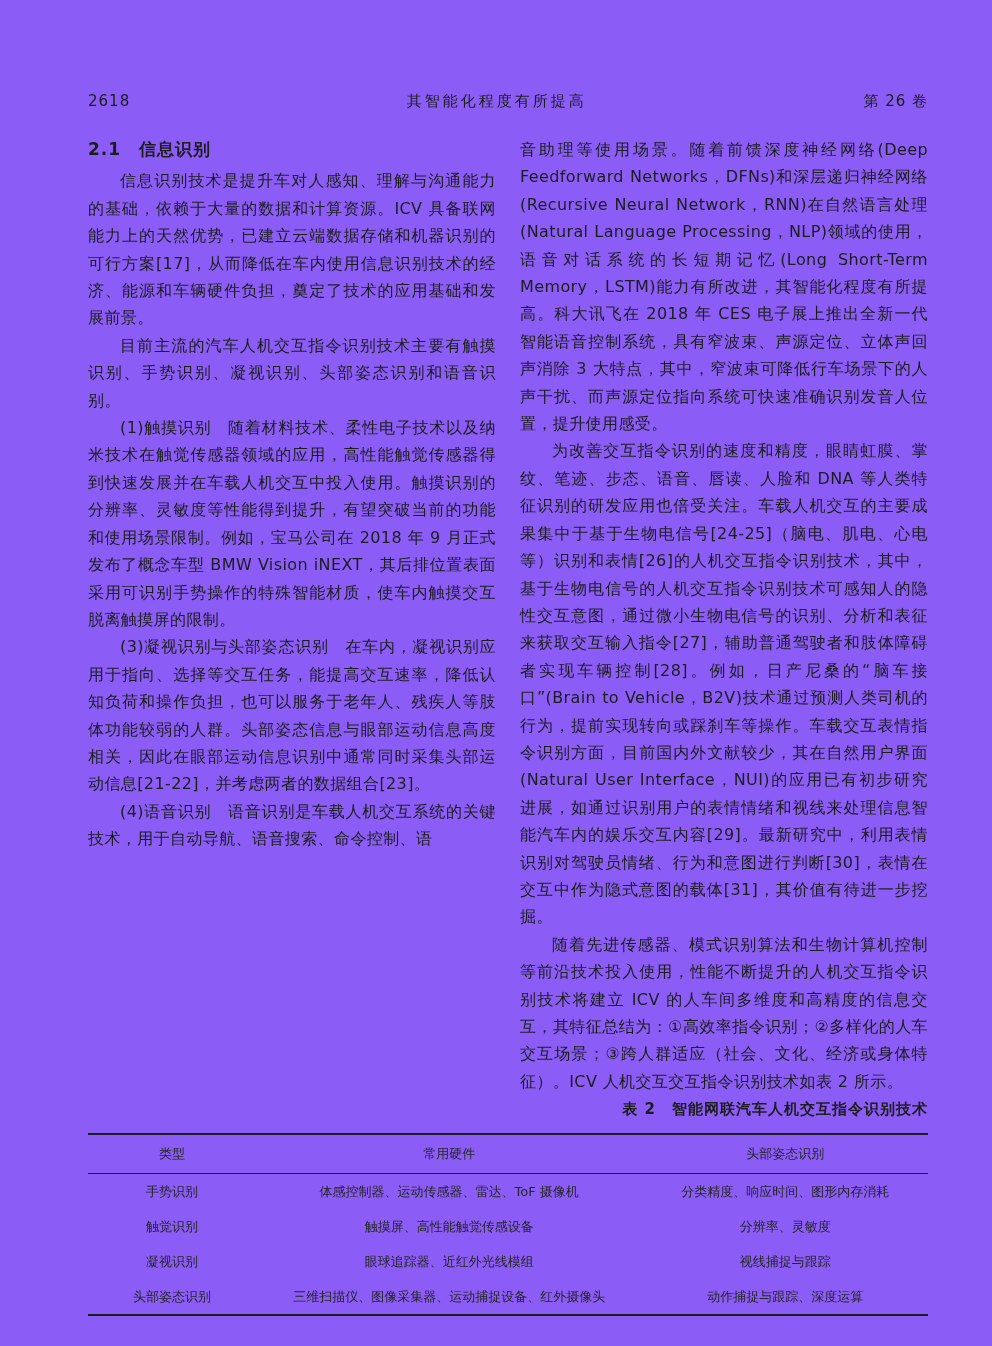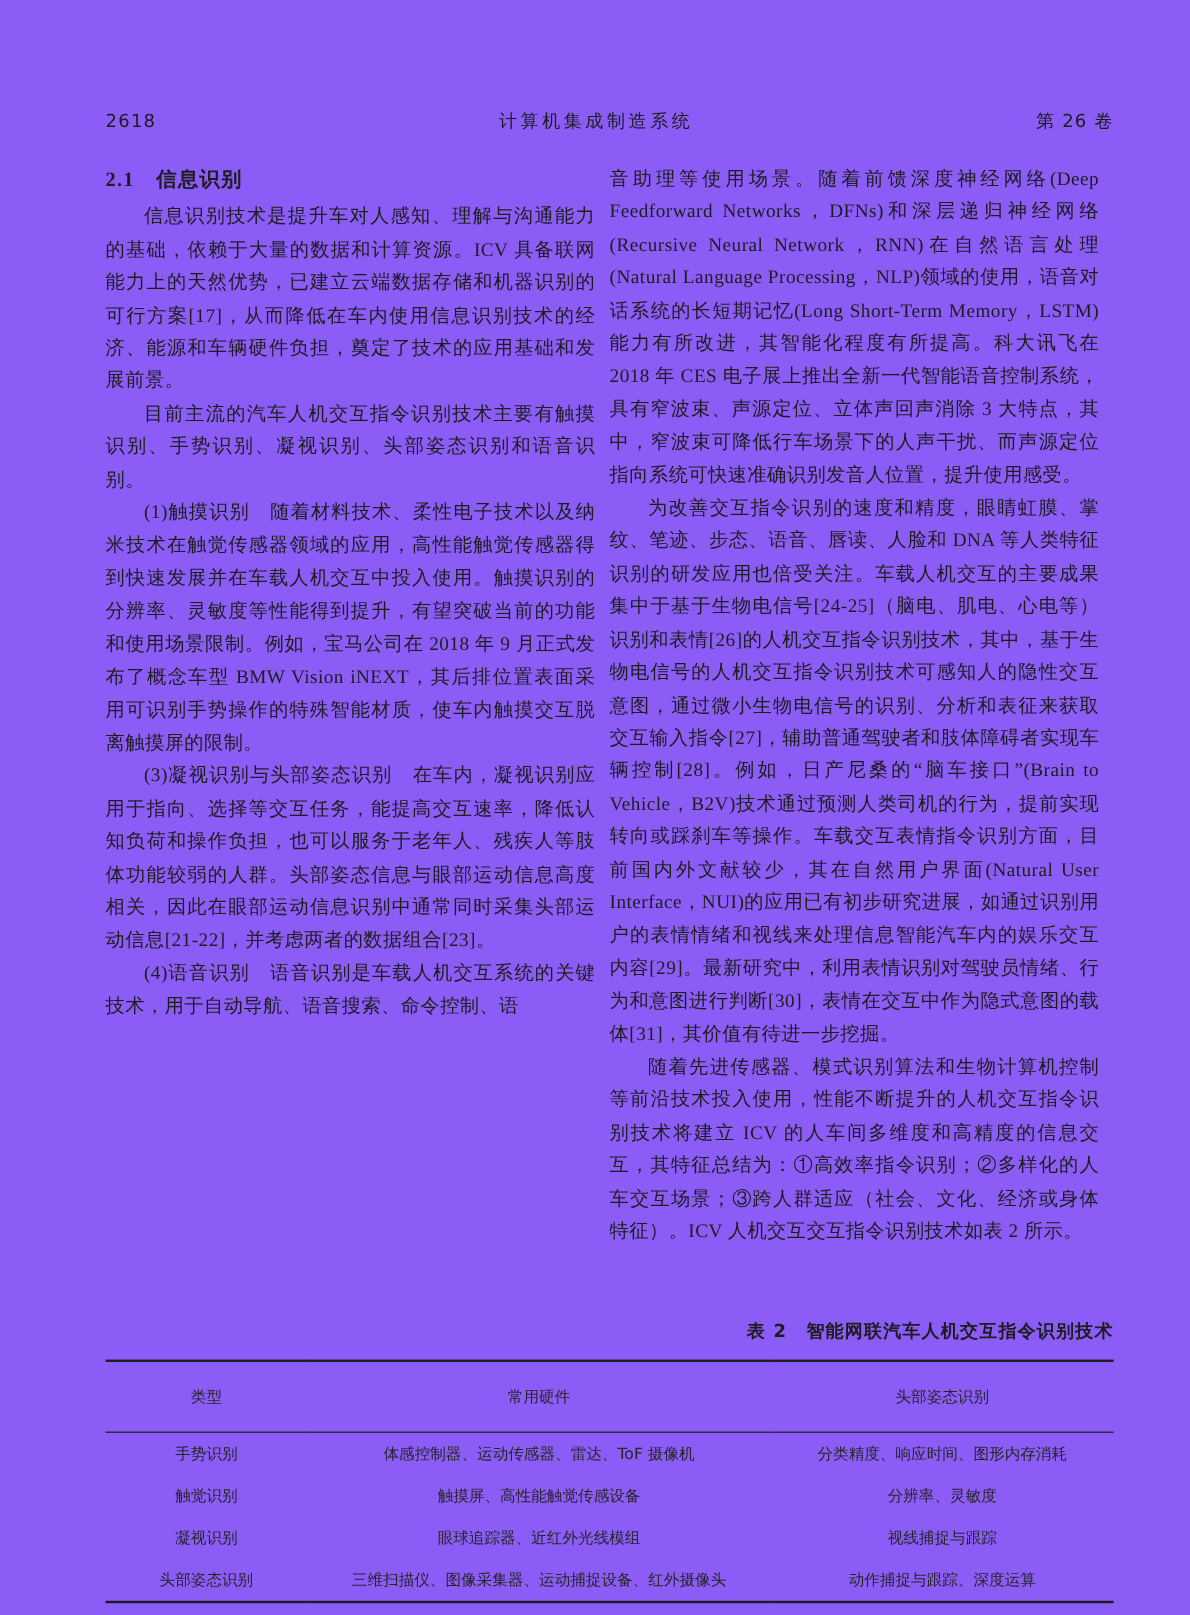--- a/index.html
+++ b/index.html
@@ -18,21 +18,21 @@
     position: absolute;
     top: 92px; left: 88px; width: 840px;
     display: flex; justify-content: space-between; align-items: baseline;
     font-size: 15px; letter-spacing: 1px;
   }
   .running-head .center { letter-spacing: 3px; }
   
   .columns {
     position: absolute;
     top: 136px; left: 88px; width: 840px;
-    display: flex; gap: 12px; font-family: Liberation Serif, serif;
+    display: flex; gap: 24px;
   }
   .col {
     width: 408px;
     font-size: 16px;
     line-height: 27.4px;
     text-align: justify;
     text-justify: inter-character;
     letter-spacing: 0.4px;
   }
   .col p { margin: 0; text-indent: 2em; }
@@ -62,40 +62,40 @@
     font-size: 13px;
     color: #262626;
   }
   table.data-table thead tr {
     border-top: 2.5px solid #1d1d1d;
     border-bottom: 1.5px solid #1d1d1d;
   }
   table.data-table tbody { border-bottom: 2.5px solid #1d1d1d; }
   table.data-table th {
     font-weight: normal;
-    padding: 20px 4px;
+    padding: 10px 4px;
     text-align: center;
   }
   table.data-table td {
     padding: 8.5px 4px;
     text-align: center;
     white-space: nowrap;
   }
   .w-type { width: 20%; }
   .w-hardware { width: 46%; }
   .w-keypoint { width: 34%; }
 </style>
 </head>
 <body>
 
 <div class="page">
 
   <div class="running-head">
     <span>2618</span>
-    <span class="center">计算机集成制造系统</span>
+    <span class="center">其智能化程度有所提高</span>
     <span>第 26 卷</span>
   </div>
 
   <div class="columns">
 
     <div class="col">
       <div class="sec-heading">2.1　信息识别</div>
       <p>信息识别技术是提升车对人感知、理解与沟通能力的基础，依赖于大量的数据和计算资源。ICV 具备联网能力上的天然优势，已建立云端数据存储和机器识别的可行方案[17]，从而降低在车内使用信息识别技术的经济、能源和车辆硬件负担，奠定了技术的应用基础和发展前景。</p>
       <p>目前主流的汽车人机交互指令识别技术主要有触摸识别、手势识别、凝视识别、头部姿态识别和语音识别。</p>
       <p>(1)触摸识别　随着材料技术、柔性电子技术以及纳米技术在触觉传感器领域的应用，高性能触觉传感器得到快速发展并在车载人机交互中投入使用。触摸识别的分辨率、灵敏度等性能得到提升，有望突破当前的功能和使用场景限制。例如，宝马公司在 2018 年 9 月正式发布了概念车型 BMW Vision iNEXT，其后排位置表面采用可识别手势操作的特殊智能材质，使车内触摸交互脱离触摸屏的限制。</p>

